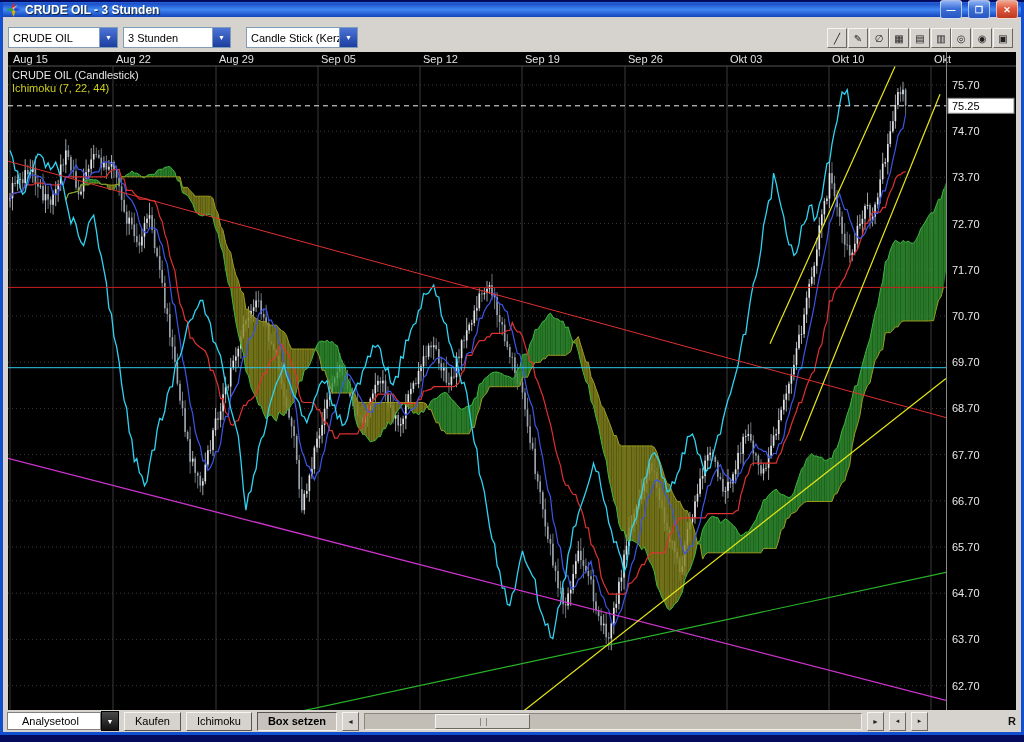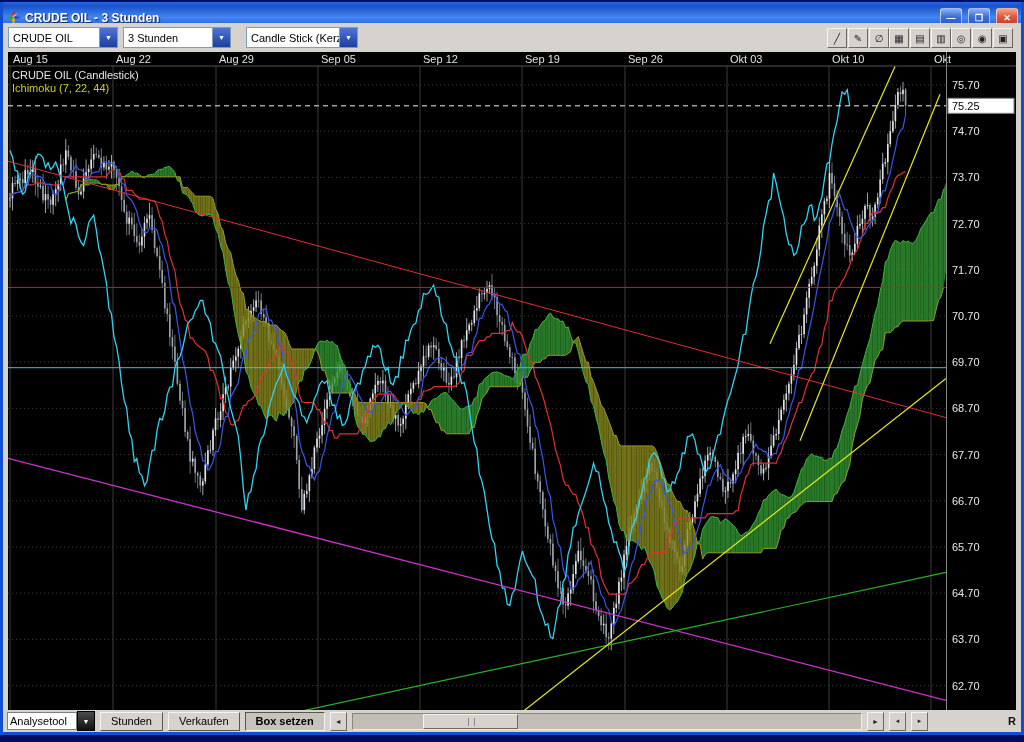--- a/index.html
+++ b/index.html
@@ -9,21 +9,21 @@
     font-family:"Liberation Sans",sans-serif;
   }
   .app{
     position:absolute;left:0;top:2px;width:1024px;height:733px;
     background:#d6d3ce;border:3px solid #0f4fd0;border-top:none;box-sizing:border-box;
   }
   
   .titlebar{
     position:absolute;left:0;top:0;right:0;height:15px;
     background:linear-gradient(180deg,#2a66dc 0%,#1b50c8 12%,#4187f2 50%,#1b4ec4 92%,#1745b4 100%);
-    display:flex;align-items:center;padding:8px 3px;gap:4px;
+    display:flex;align-items:center;padding:0 3px;gap:4px;
   }
   .ticon{width:15px;height:15px;display:inline-flex;}
   .ttitle{
     color:#fff;font-weight:bold;font-size:12px;flex:1;
     text-shadow:1px 1px 1px #123;white-space:nowrap;overflow:hidden;
   }
   .tbtn{
     width:20px;height:17px;border-radius:3px;margin-left:2px;
     display:inline-flex;align-items:center;justify-content:center;
     color:#fff;font-size:9px;font-weight:bold;
@@ -54,21 +54,21 @@
   .chartwrap{position:absolute;left:5px;top:50px;width:1008px;height:658px;background:#000;}
   #chart-svg{display:block;}
   #chart-svg text{font-family:"Liberation Sans",sans-serif;}
   
   .bbar{
     position:absolute;left:0;right:0;top:708px;height:22px;background:#d6d3ce;
     display:flex;align-items:center;padding:0 4px;gap:5px;box-sizing:border-box;
   }
   .field{
     width:64px;height:16px;background:#fff;border:1px solid #808080;
-    font-size:11px;padding:0 2px;display:inline-flex;align-items:center;white-space:nowrap;
+    font-size:11px;padding:0 14px;display:inline-flex;align-items:center;white-space:nowrap;
   }
   .dropbtn{
     width:16px;height:18px;margin-left:-5px;display:inline-flex;align-items:center;justify-content:center;
     background:linear-gradient(180deg,#4a4a4a,#111);color:#fff;font-size:7px;
     border:1px solid #000;
   }
   .btn{
     height:19px;padding:0 10px;font-size:11px;font-family:"Liberation Sans",sans-serif;
     background:#d6d3ce;border:1px solid;border-color:#f6f4f0 #5a5550 #5a5550 #f6f4f0;
     cursor:default;white-space:nowrap;
@@ -1300,22 +1300,22 @@
         <rect x="940" y="46.3" width="66" height="15" fill="#ffffff" stroke="#888888"></rect>
         <text x="944" y="57.8" fill="#000000" font-size="11">75.25</text>
       </svg>
   </div>
 
   <div class="bbar">
     <span class="field">Analysetool</span>
     <span class="dropbtn">
         <span>▼</span>
       </span>
-    <button class="btn">Stunden</button>
-    <button class="btn">Verkaufen</button>
+    <button class="btn">Kaufen</button>
+    <button class="btn">Ichimoku</button>
     <button class="btn pressed">Box setzen</button>
     <span class="sbtn">
         <span>◄</span>
       </span>
     <span class="strack">
       <span class="sthumb"></span>
     </span>
     <span class="sbtn">
         <span>►</span>
       </span>

